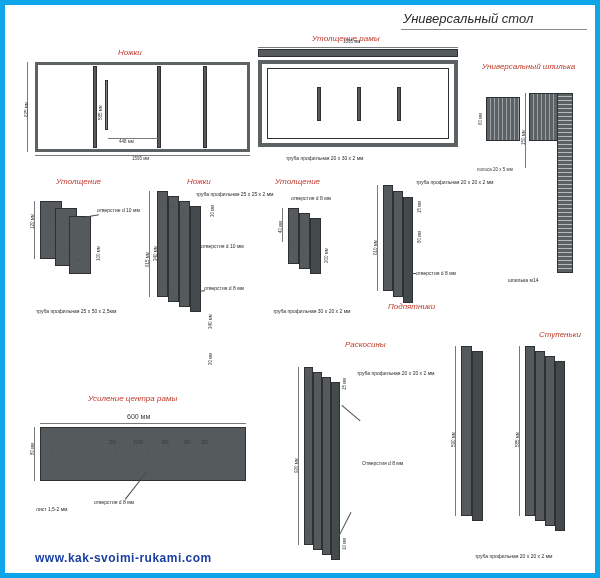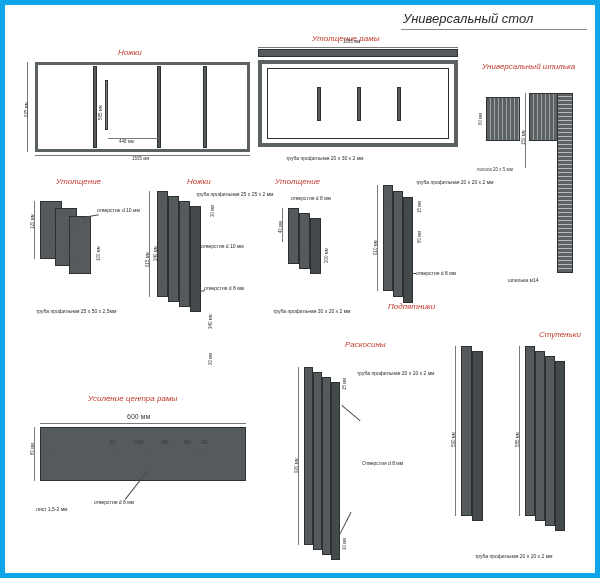--- a/index.html
+++ b/index.html
@@ -279,13 +279,14 @@
   <div class="dim" style="left:104px;top:434px;font-size:6px;">20</div>
   <div class="dim" style="left:128px;top:434px;font-size:6px;">100</div>
   <div class="dim" style="left:157px;top:434px;font-size:6px;">80</div>
   <div class="dim" style="left:179px;top:434px;font-size:6px;">50</div>
   <div class="dim" style="left:196px;top:434px;font-size:6px;">30</div>
 
   <div class="note" style="left:31px;top:501px;">лист 1,5-2 мм</div>
   <div class="note" style="left:89px;top:494px;">отверстия d 8 мм</div>
   <div class="leader" style="left:120px;top:494px;width:36px;transform:rotate(-52deg);"></div>
 
+  <div class="footer">www.kak-svoimi-rukami.com</div>
 </div>
 
 </body></html>

